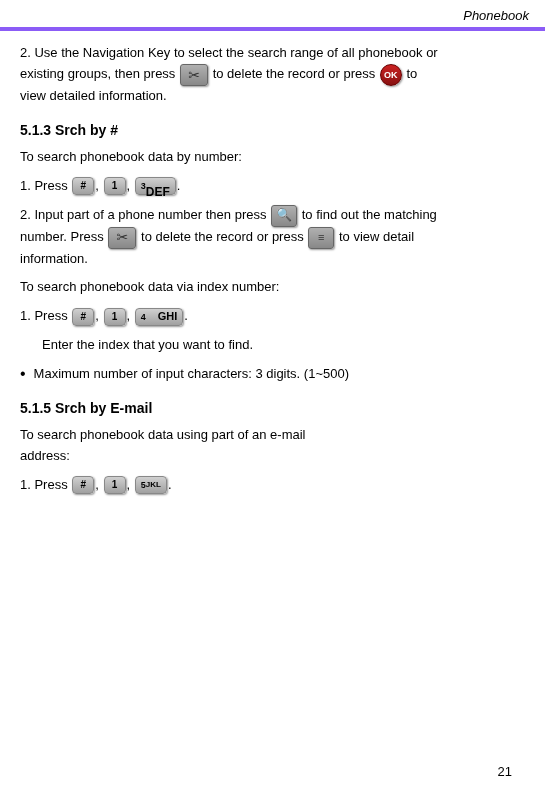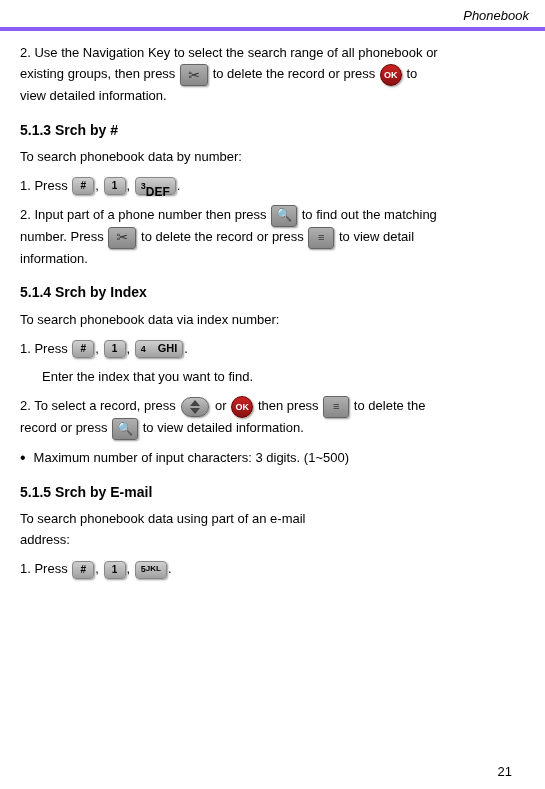--- a/index.html
+++ b/index.html
@@ -237,51 +237,36 @@
     <span class="key-search inline-icon">🔍</span>
     <span>to find out the matching</span><br>
     <span>number.  Press</span>
     <span class="key-del inline-icon">✂</span>
     <span>to delete the record or press</span>
     <span class="key-view inline-icon">≡</span>
     <span>to view detail</span><br>
     <span>information.</span>
   </p>
 
-  <h2>
-    <span>5.1.4 Srch by Index</span>
-  </h2>
 
   <p>
     <span>To search phonebook data via index number:</span>
   </p>
 
   <p>
     <span>1. Press</span>
     <span class="key-btn inline-icon">#</span>,
     <span class="key-btn inline-icon">1</span>,
     <span class="key-btn inline-icon" style="font-size:9px;">4<span style="font-size:11px;padding-left:12px;">GHI</span></span><span>.</span>
   </p>
 
   <p class="indent">
     <span>Enter the index that you want to find.</span>
   </p>
 
-  <p>
-    <span>2.  To  select  a  record,  press</span>
-    <span class="key-nav inline-icon" style="margin:0 2px;"></span>
-    <span>or</span>
-    <span class="key-ok inline-icon">OK</span>
-    <span>then press</span>
-    <span class="key-view inline-icon">≡</span>
-    <span>to delete the</span><br>
-    <span>record or press</span>
-    <span class="key-search inline-icon">🔍</span>
-    <span>to view detailed information.</span>
-  </p>
 
   <div class="bullet-item">
     <span class="bullet-dot">•</span>
     <span>Maximum number of input characters: 3 digits. (1~500)</span>
   </div>
 
   <h2>
     <span>5.1.5 Srch by E-mail</span>
   </h2>
 

